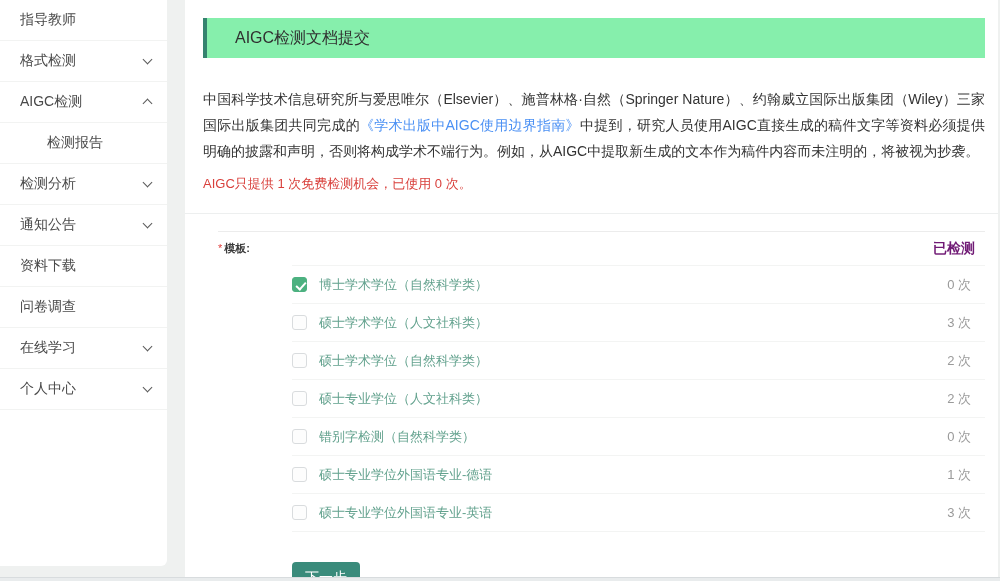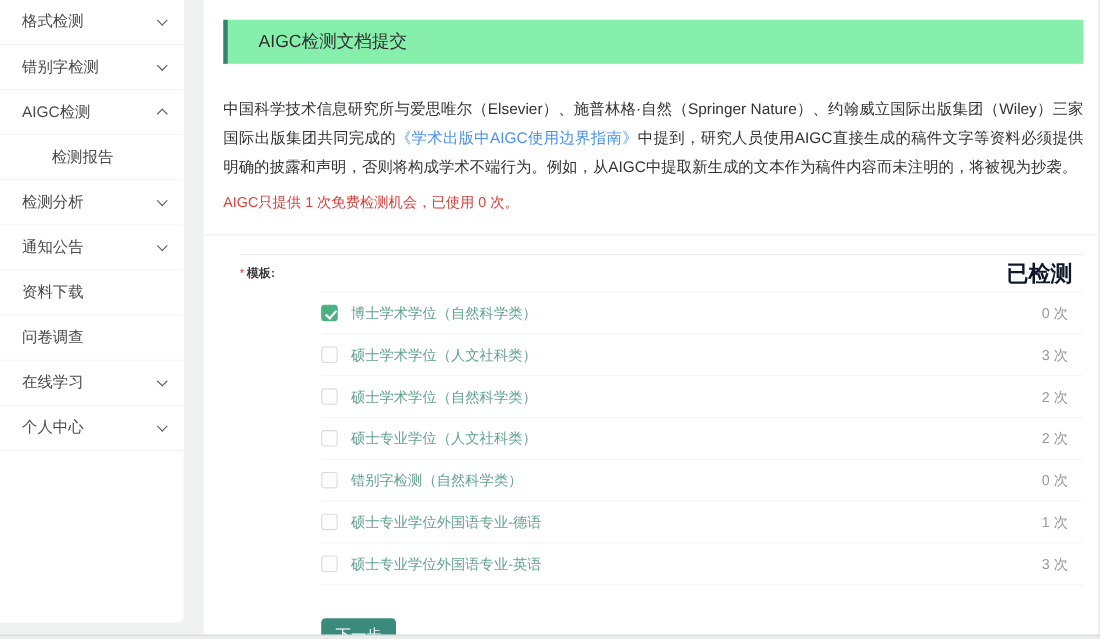--- a/index.html
+++ b/index.html
@@ -77,21 +77,21 @@
 
   
   .form-table { margin: 17px 0 0 15px; border-top: 1px solid #ececec; }
   .form-header {
     height: 33px;
     display: flex; align-items: center; justify-content: space-between;
     padding: 0 10px 0 0;
   }
   .field-label { font-size: 11px; font-weight: 700; color: #3c3c3c; }
   .req { color: #e03e3c; font-style: normal; margin-right: 2px; font-weight: 400; }
-  .col-header { font-size: 20px; font-weight: 700; color: #0f172a; }
+  .col-header { font-size: 14px; font-weight: 700; color: #701a75; }
 
   .rows { margin-left: 74px; border-top: 1px solid #f3f4f3; }
   .t-row {
     height: 38px;
     display: flex; align-items: center;
     border-bottom: 1px solid #f3f4f3;
   }
   .checkbox {
     width: 15px; height: 15px;
     border: 1px solid #d9dcde;
@@ -136,25 +136,25 @@
     width: 100%; height: 4px;
     background: #e9eced;
     border-top: 1px solid #d8dcde;
   }
 </style>
 </head>
 <body>
 
 <aside class="sidebar" id="sidebar">
     <div class="side-item">
+    <span class="side-label">指导教师</span>
+
+  </div>
+    <div class="side-item">
     <span class="side-label">格式检测</span>
-    <span class="chev"></span>
-  </div>
-    <div class="side-item">
-    <span class="side-label">错别字检测</span>
     <span class="chev"></span>
   </div>
     <div class="side-item">
     <span class="side-label">AIGC检测</span>
     <span class="chev up"></span>
   </div>
     <div class="side-item sub">
     <span class="side-label">检测报告</span>
 
   </div>

